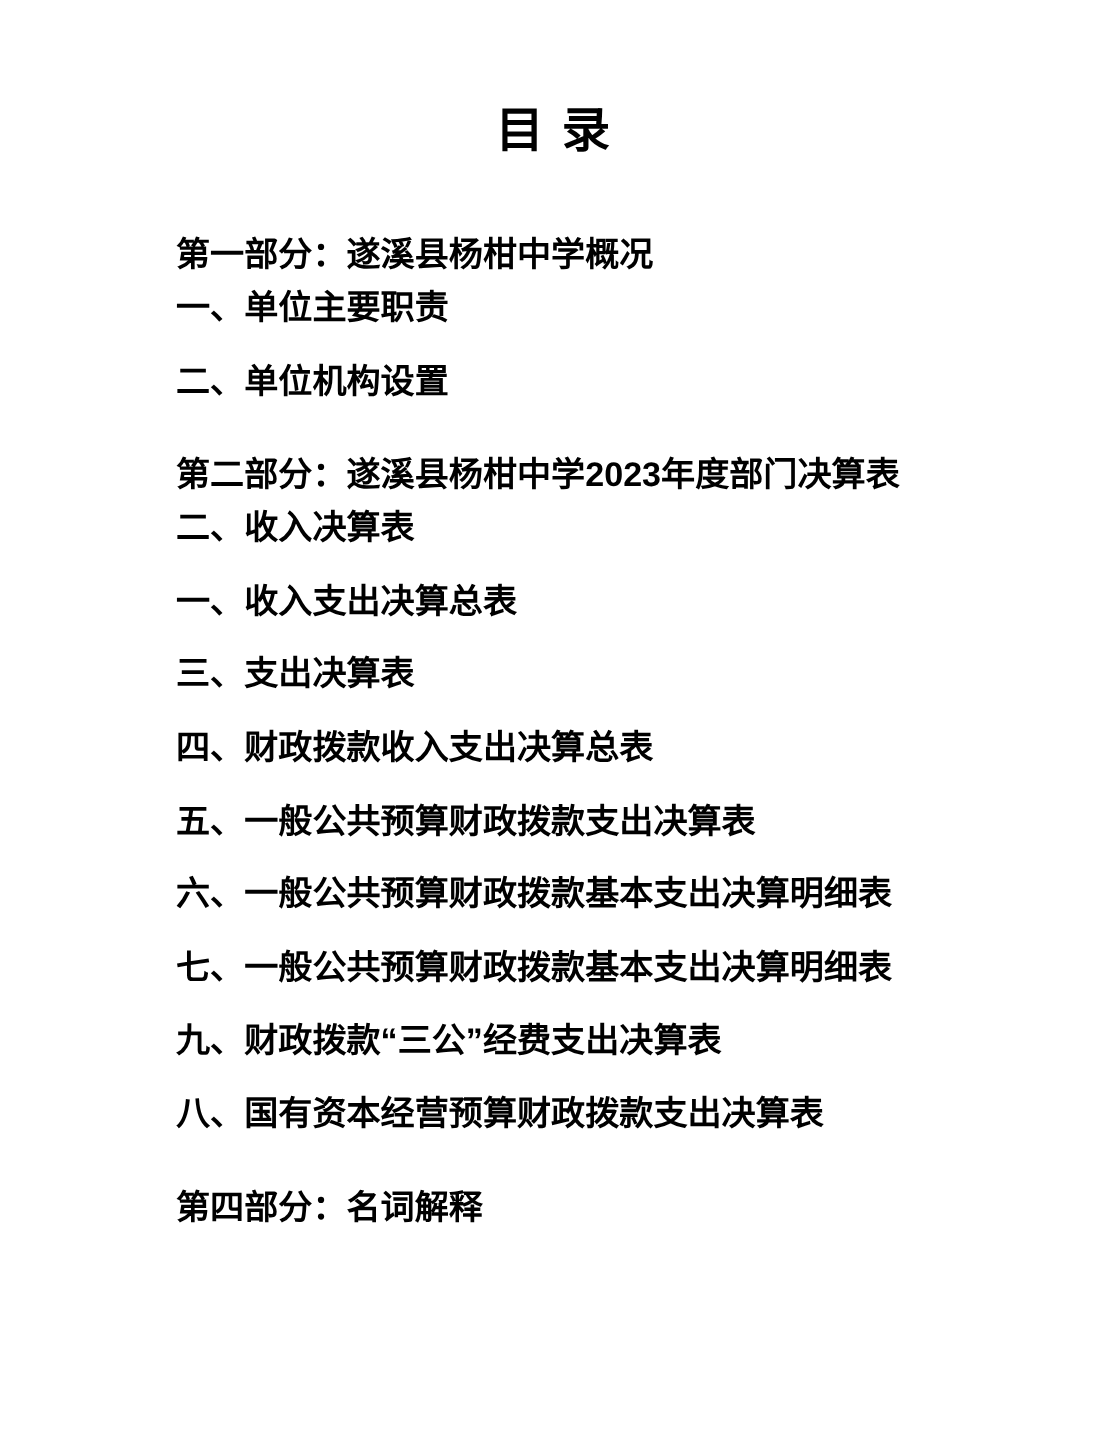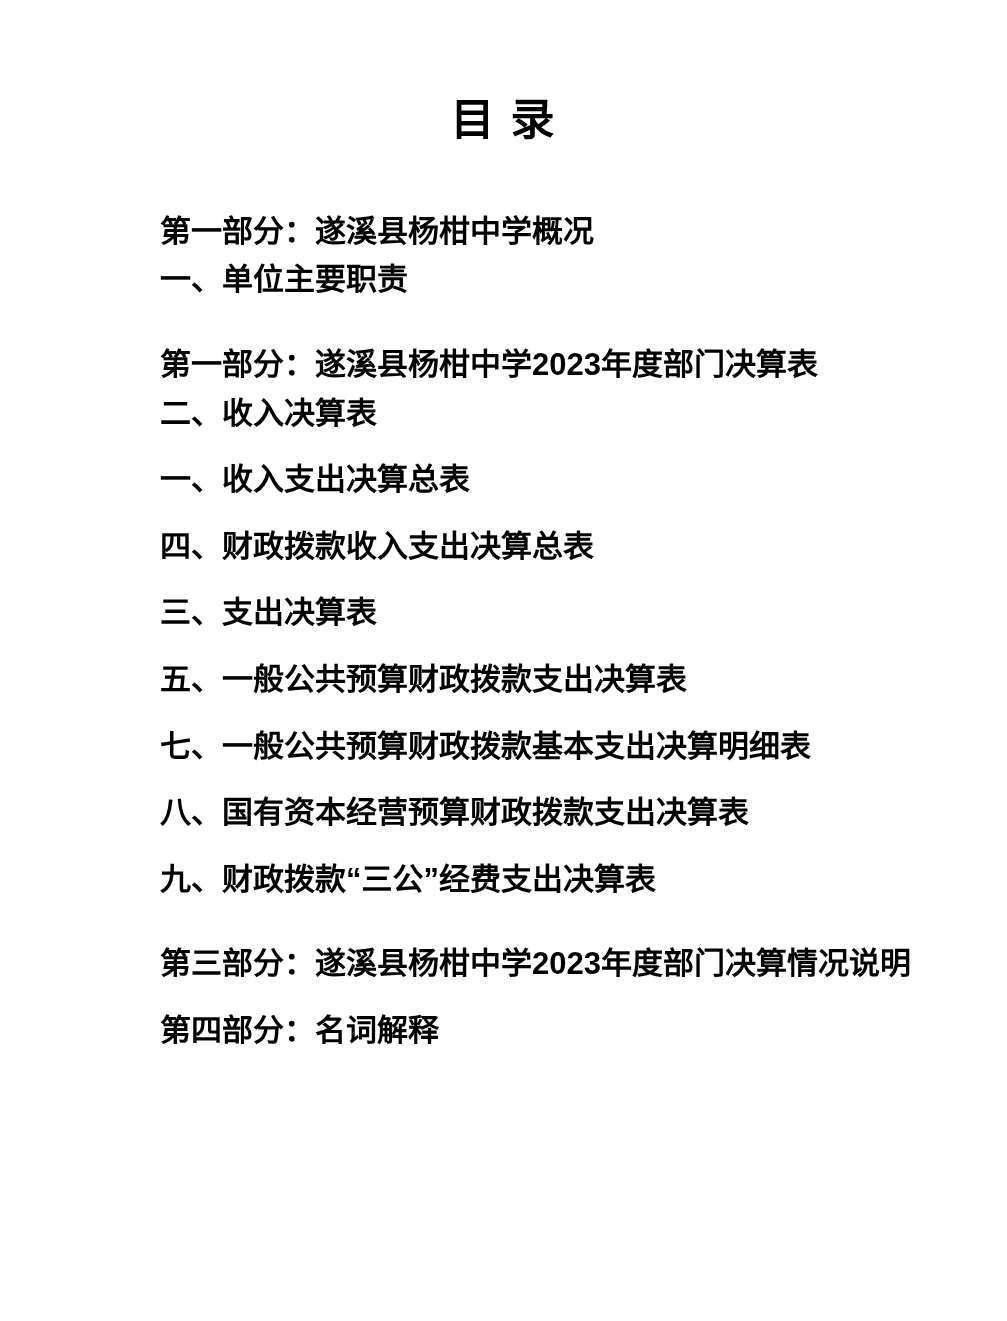--- a/index.html
+++ b/index.html
@@ -60,60 +60,63 @@
   <div class="toc">
 
       <div class="toc-line part">
         <span class="toc-text">第一部分：遂溪县杨柑中学概况</span>
       </div>
 
       <div class="toc-line item">
         <span class="toc-text">一、单位主要职责</span>
       </div>
 
+      <div class="toc-line item">
+        <span class="toc-text">二、单位机构设置</span>
+      </div>
 
 
       <div class="toc-line part">
-        <span class="toc-text">第一部分：遂溪县杨柑中学2023年度部门决算表</span>
+        <span class="toc-text">第二部分：遂溪县杨柑中学2023年度部门决算表</span>
       </div>
 
       <div class="toc-line item">
         <span class="toc-text">二、收入决算表</span>
       </div>
 
       <div class="toc-line item">
         <span class="toc-text">一、收入支出决算总表</span>
       </div>
 
       <div class="toc-line item">
-        <span class="toc-text">四、财政拨款收入支出决算总表</span>
+        <span class="toc-text">三、支出决算表</span>
       </div>
 
       <div class="toc-line item">
-        <span class="toc-text">三、支出决算表</span>
+        <span class="toc-text">四、财政拨款收入支出决算总表</span>
       </div>
 
       <div class="toc-line item">
         <span class="toc-text">五、一般公共预算财政拨款支出决算表</span>
       </div>
 
+      <div class="toc-line item">
+        <span class="toc-text">六、一般公共预算财政拨款基本支出决算明细表</span>
+      </div>
 
       <div class="toc-line item">
         <span class="toc-text">七、一般公共预算财政拨款基本支出决算明细表</span>
       </div>
 
       <div class="toc-line item">
+        <span class="toc-text">九、财政拨款“三公”经费支出决算表</span>
+      </div>
+
+      <div class="toc-line item">
         <span class="toc-text">八、国有资本经营预算财政拨款支出决算表</span>
       </div>
 
-      <div class="toc-line item">
-        <span class="toc-text">九、财政拨款“三公”经费支出决算表</span>
-      </div>
-
-      <div class="toc-line part">
-        <span class="toc-text">第三部分：遂溪县杨柑中学2023年度部门决算情况说明</span>
-      </div>
 
       <div class="toc-line part">
         <span class="toc-text">第四部分：名词解释</span>
       </div>
     </div>
 </div>
 
 </body></html>

